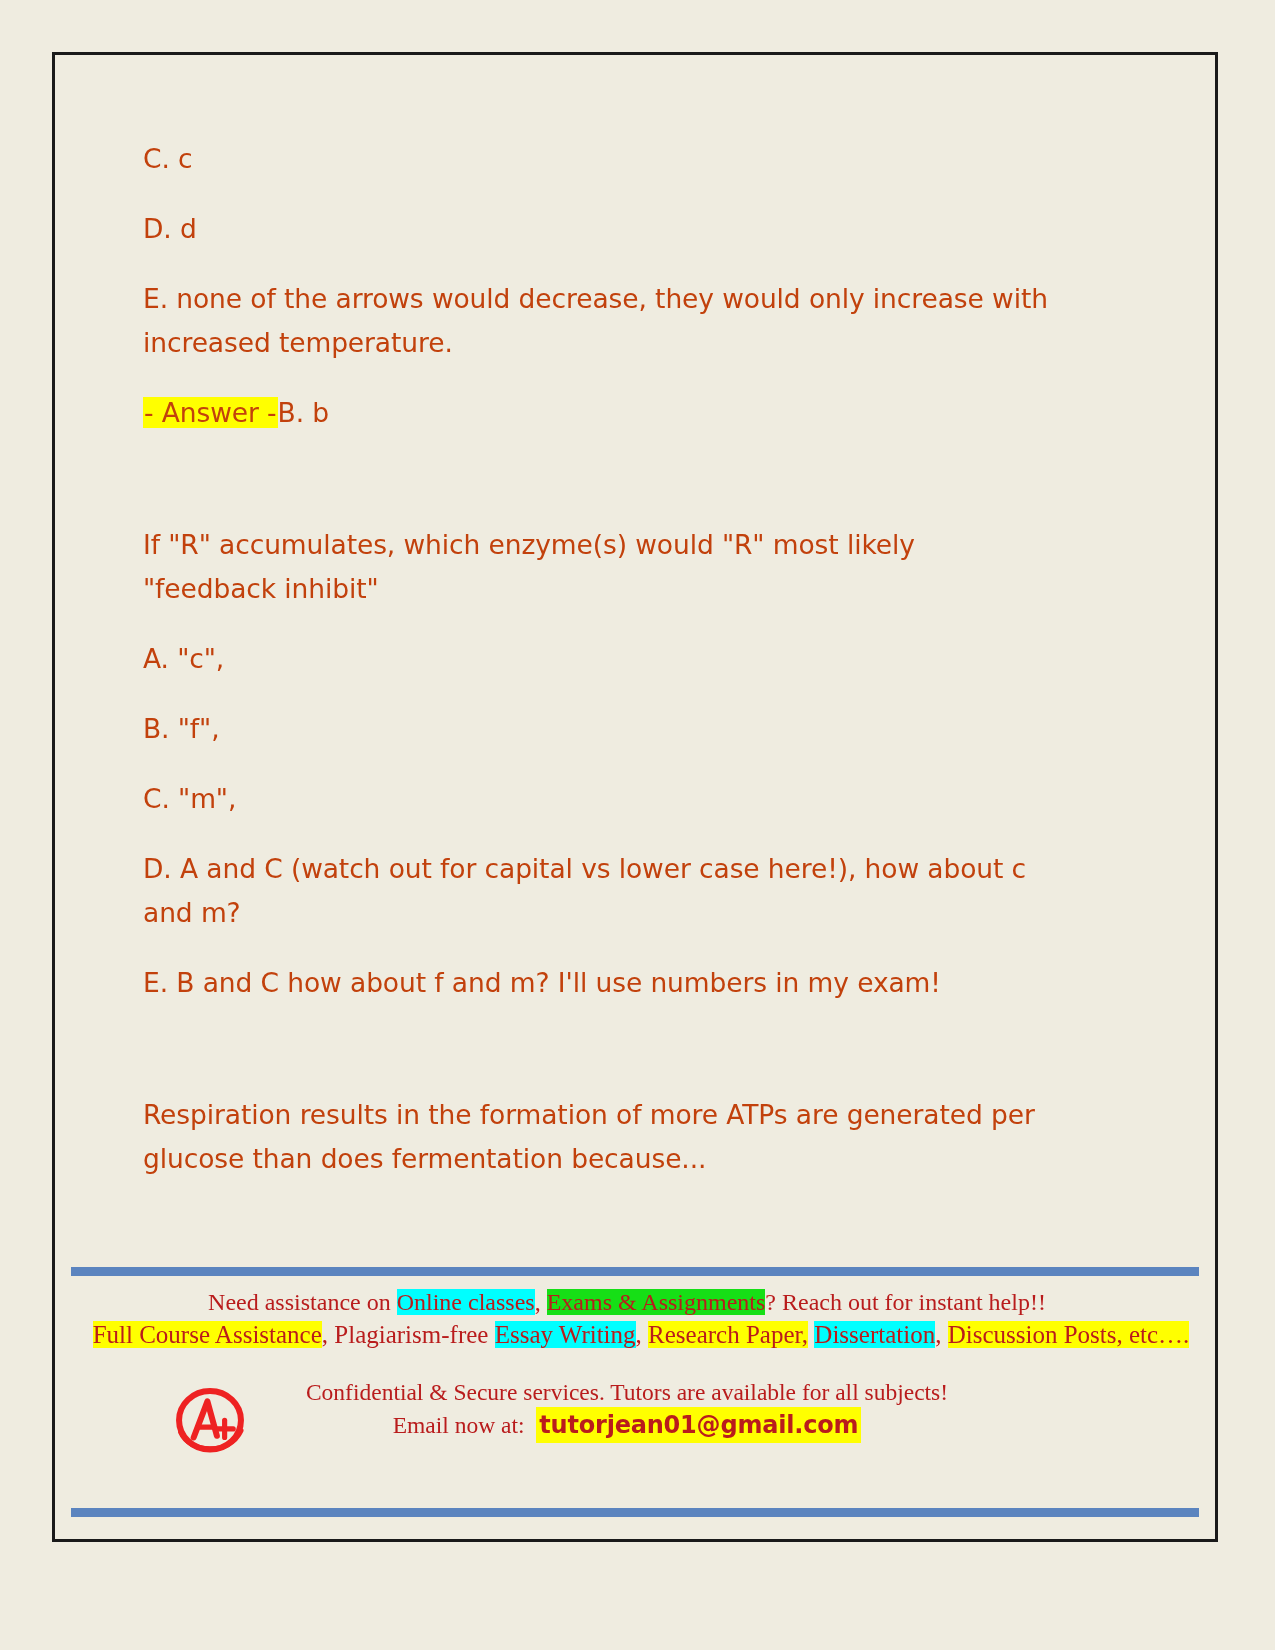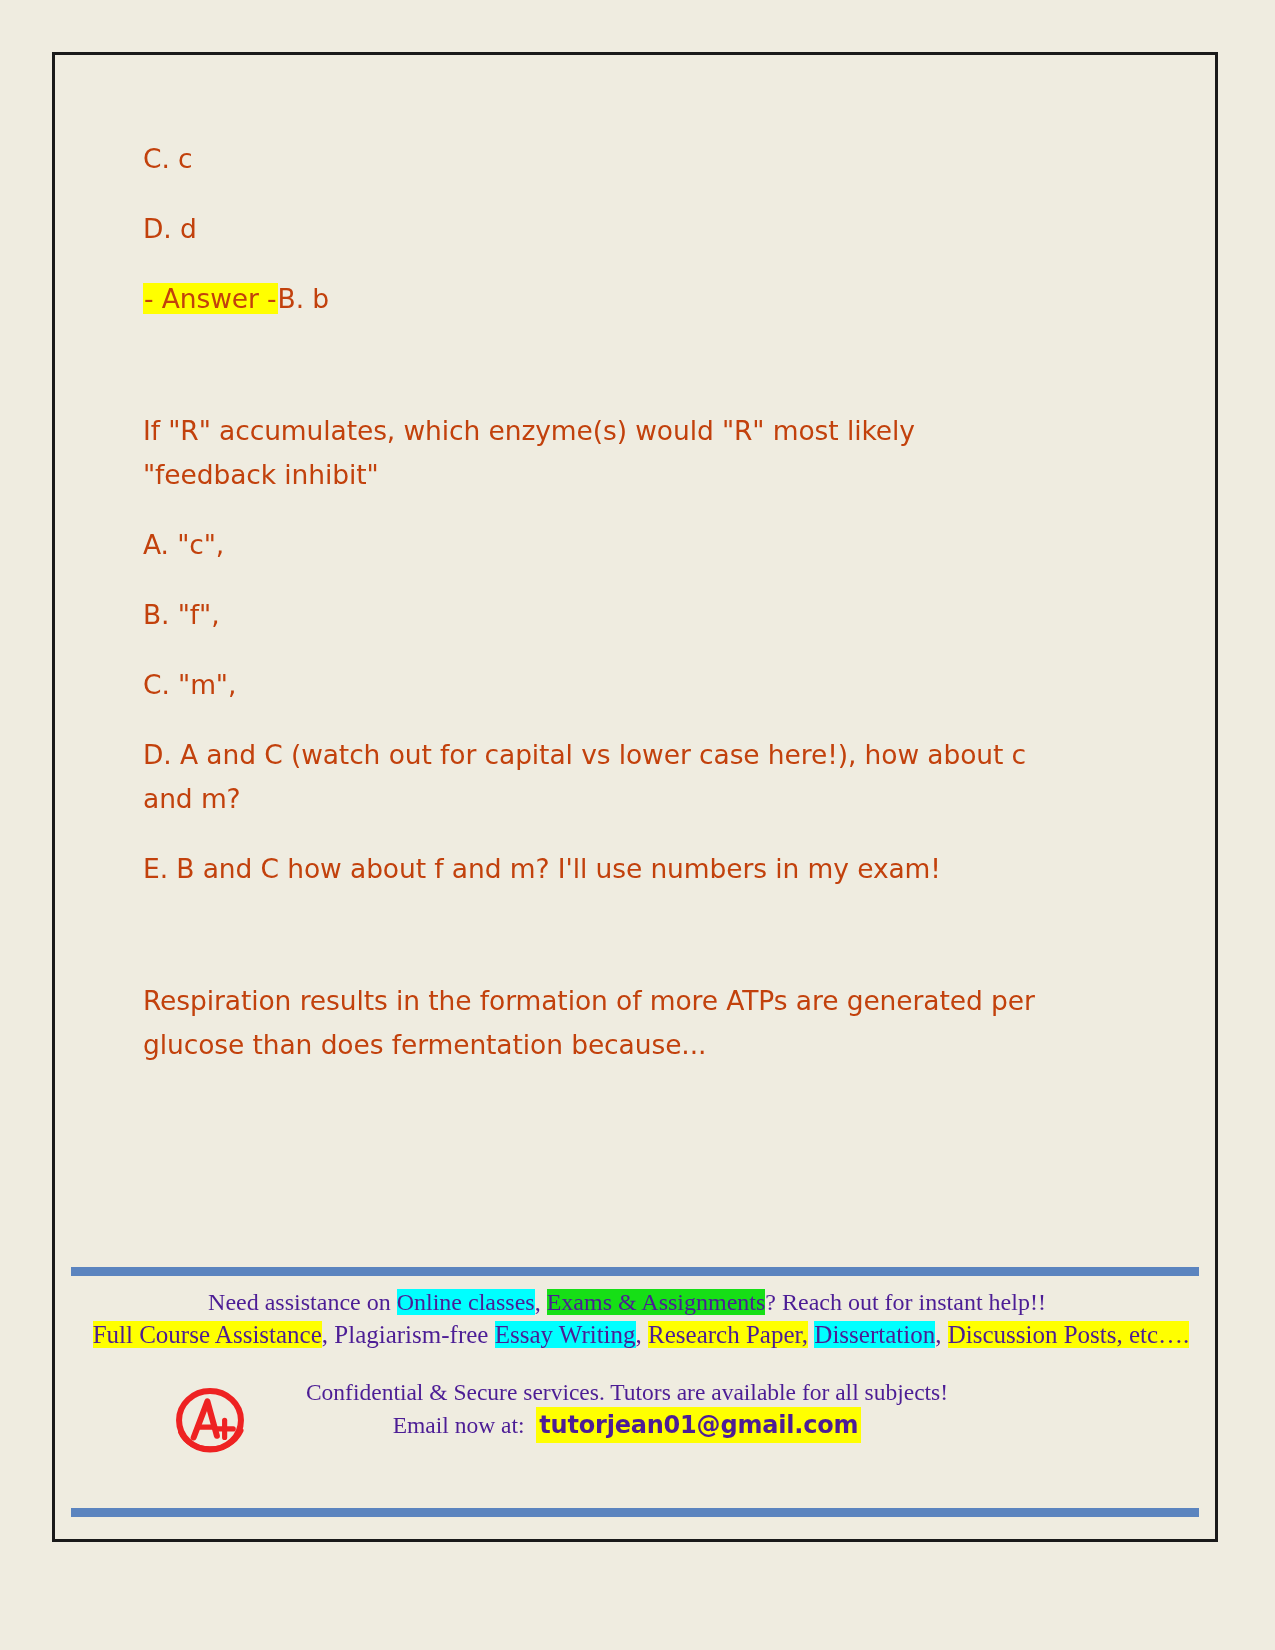--- a/index.html
+++ b/index.html
@@ -70,21 +70,21 @@
   }
   .rule.top { top: 38px; }
   .rule.bottom { bottom: 22px; }
 
   .promo-line {
     position: absolute;
     left: 0;
     right: 16px;
     text-align: center;
     font-family: "Liberation Serif", serif;
-    color: #4c1d95;
+    color: #b91c1c;
     white-space: nowrap;
   }
 
   #promo1 {
     top: 60px;
     font-size: 24px;
   }
   #promo2 {
     top: 92px;
     font-size: 25px;
@@ -126,20 +126,21 @@
 <body>
 
 <div id="page">
 
   <div id="content">
 
     <p class="para"><span>C. c</span></p>
 
     <p class="para"><span>D. d</span></p>
 
+    <p class="para"><span>E. none of the arrows would decrease, they would only increase with increased temperature.</span></p>
 
     <p class="para"><span class="hl-yellow">- Answer -</span><span>B. b</span></p>
 
     <div class="gap-block"></div>
 
     <p class="para"><span>If "R" accumulates, which enzyme(s) would "R" most likely "feedback inhibit"</span></p>
 
     <p class="para"><span>A. "c",</span></p>
 
     <p class="para"><span>B. "f",</span></p>

